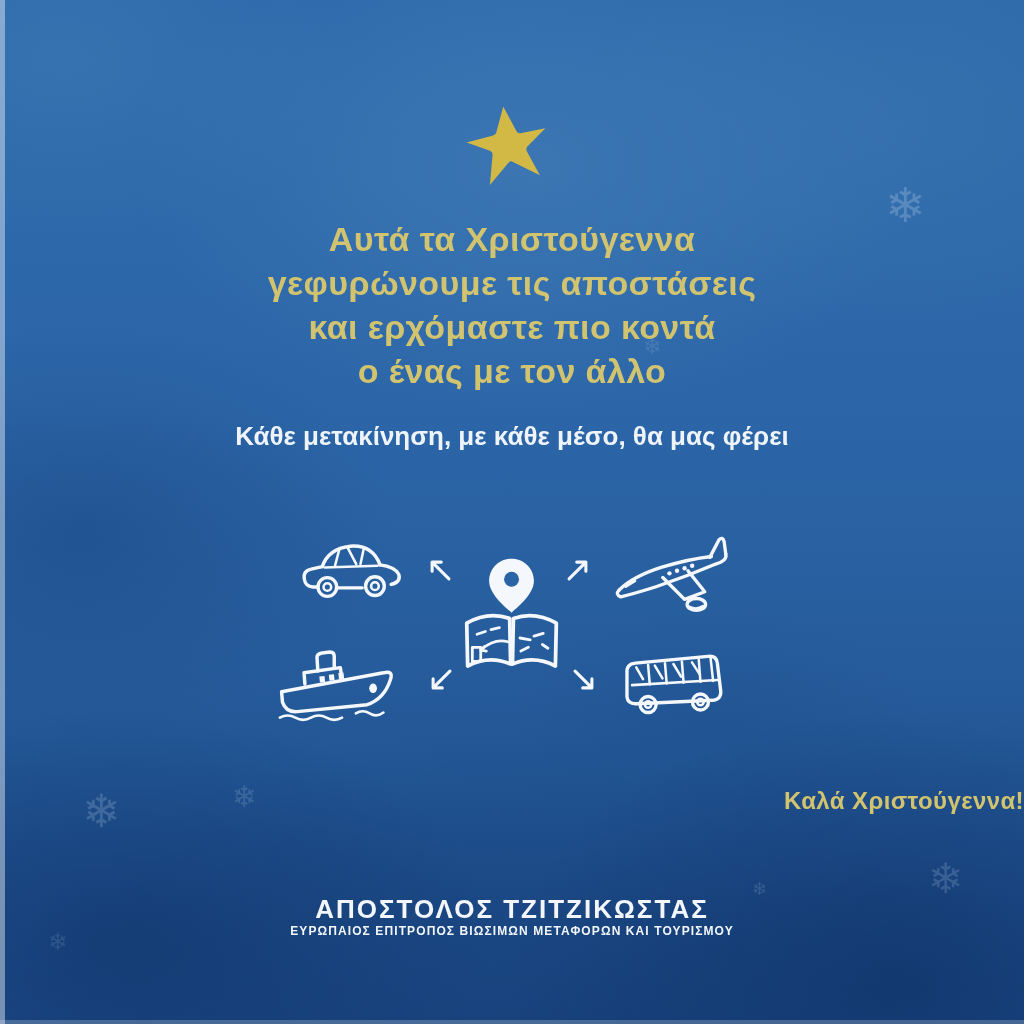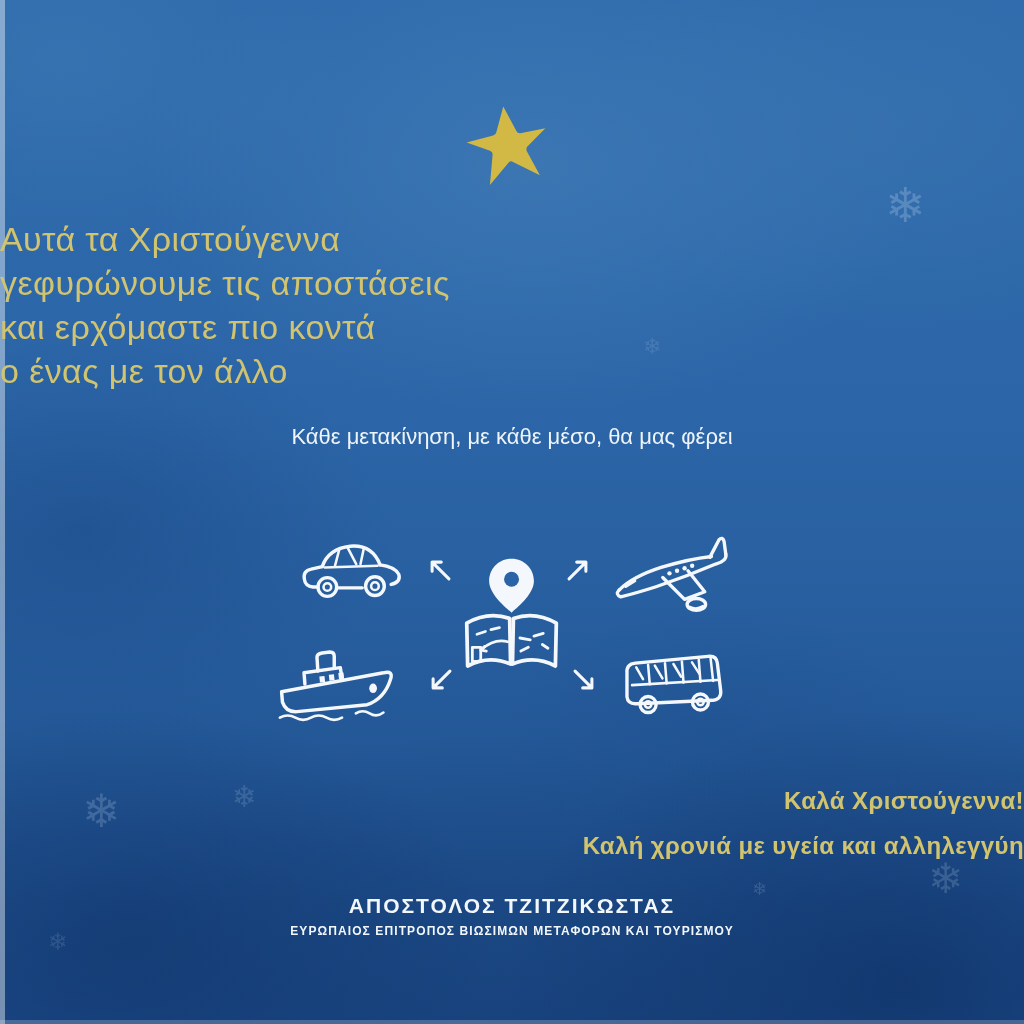--- a/index.html
+++ b/index.html
@@ -15,28 +15,28 @@
       radial-gradient(ellipse 50% 32% at 12% 92%, rgba(16,52,106,0.60), rgba(16,52,106,0) 72%),
       radial-gradient(ellipse 55% 38% at 88% 96%, rgba(13,46,98,0.62), rgba(13,46,98,0) 70%),
       radial-gradient(ellipse 70% 42% at 50% 103%, rgba(19,58,112,0.55), rgba(19,58,112,0) 75%),
       radial-gradient(ellipse 30% 18% at 70% 72%, rgba(28,76,138,0.35), rgba(28,76,138,0) 70%),
       linear-gradient(180deg,#2e6aac 0%,#2c66a8 40%,#265c9c 65%,#1e4e8c 88%,#1c4a88 100%);
   }
   .edge-left{position:absolute;left:0;top:0;width:5px;height:100%;background:rgba(235,242,248,0.45);}
   .edge-bottom{position:absolute;left:0;bottom:0;width:100%;height:4px;background:rgba(215,228,240,0.25);}
   .flake{position:absolute;color:#bdd4ec;pointer-events:none;line-height:1;}
   .star{position:absolute;left:458px;top:98px;width:100px;height:100px;transform:rotate(-9deg);}
-  .headline{position:absolute;left:0;top:217px;width:100%;
-    font-size:34px;font-weight:normal;line-height:44px;letter-spacing:0.4px;color:#d2c46f;}
+  .headline{position:absolute;left:0;top:217px;width:100%;text-align:center;
+    font-size:34px;font-weight:bold;line-height:44px;letter-spacing:0.4px;color:#d2c46f;}
   .subtitle{position:absolute;left:0;top:421px;width:100%;text-align:center;
-    font-size:22px;font-weight:normal;line-height:31px;color:#eef4fa;}
+    font-size:26px;font-weight:bold;line-height:31px;color:#eef4fa;}
   .greeting{position:absolute;left:0;top:778px;width:100%;text-align:right;
     font-size:24px;font-weight:bold;line-height:45px;letter-spacing:0.4px;color:#d2c46f;}
   .sig-name{position:absolute;left:0;top:894px;width:100%;text-align:center;
-    font-size:21px;font-weight:bold;letter-spacing:2px;color:#f3f7fb;}
+    font-size:26px;font-weight:bold;letter-spacing:2px;color:#f3f7fb;}
   .sig-title{position:absolute;left:0;top:924px;width:100%;text-align:center;
     font-size:12px;font-weight:bold;letter-spacing:1.1px;color:#f3f7fb;}
   .doodle{position:absolute;}
   .doodle svg{display:block;width:100%;height:100%;}
   .stroke{fill:none;stroke:#f4f8fc;stroke-width:4;stroke-linecap:round;stroke-linejoin:round;}
   .thin{stroke-width:3;}
   .fillw{fill:#f4f8fc;stroke:none;}
 </style>
 </head>
 <body>
@@ -166,19 +166,18 @@
       <path class="stroke thin" d="M24,24 l8,14 M46,22 l9,15 M68,20 l9,15 M90,18 l9,14"></path>
       <circle class="stroke" cx="38" cy="68" r="9.5"></circle>
       <circle class="stroke thin" cx="38" cy="68" r="3.8"></circle>
       <circle class="stroke" cx="100" cy="65" r="9.5"></circle>
       <circle class="stroke thin" cx="100" cy="65" r="3.8"></circle>
     </svg>
   </div>
 
   <div class="greeting">
     <div>Καλά Χριστούγεννα!</div>
-    <div>Καλή χρονιά με υγεία και αλληλεγγύη</div>
   </div>
 
   <div class="sig-name">ΑΠΟΣΤΟΛΟΣ ΤΖΙΤΖΙΚΩΣΤΑΣ</div>
   <div class="sig-title">ΕΥΡΩΠΑΙΟΣ ΕΠΙΤΡΟΠΟΣ ΒΙΩΣΙΜΩΝ ΜΕΤΑΦΟΡΩΝ ΚΑΙ ΤΟΥΡΙΣΜΟΥ</div>
 
 </div>
 
 </body></html>

